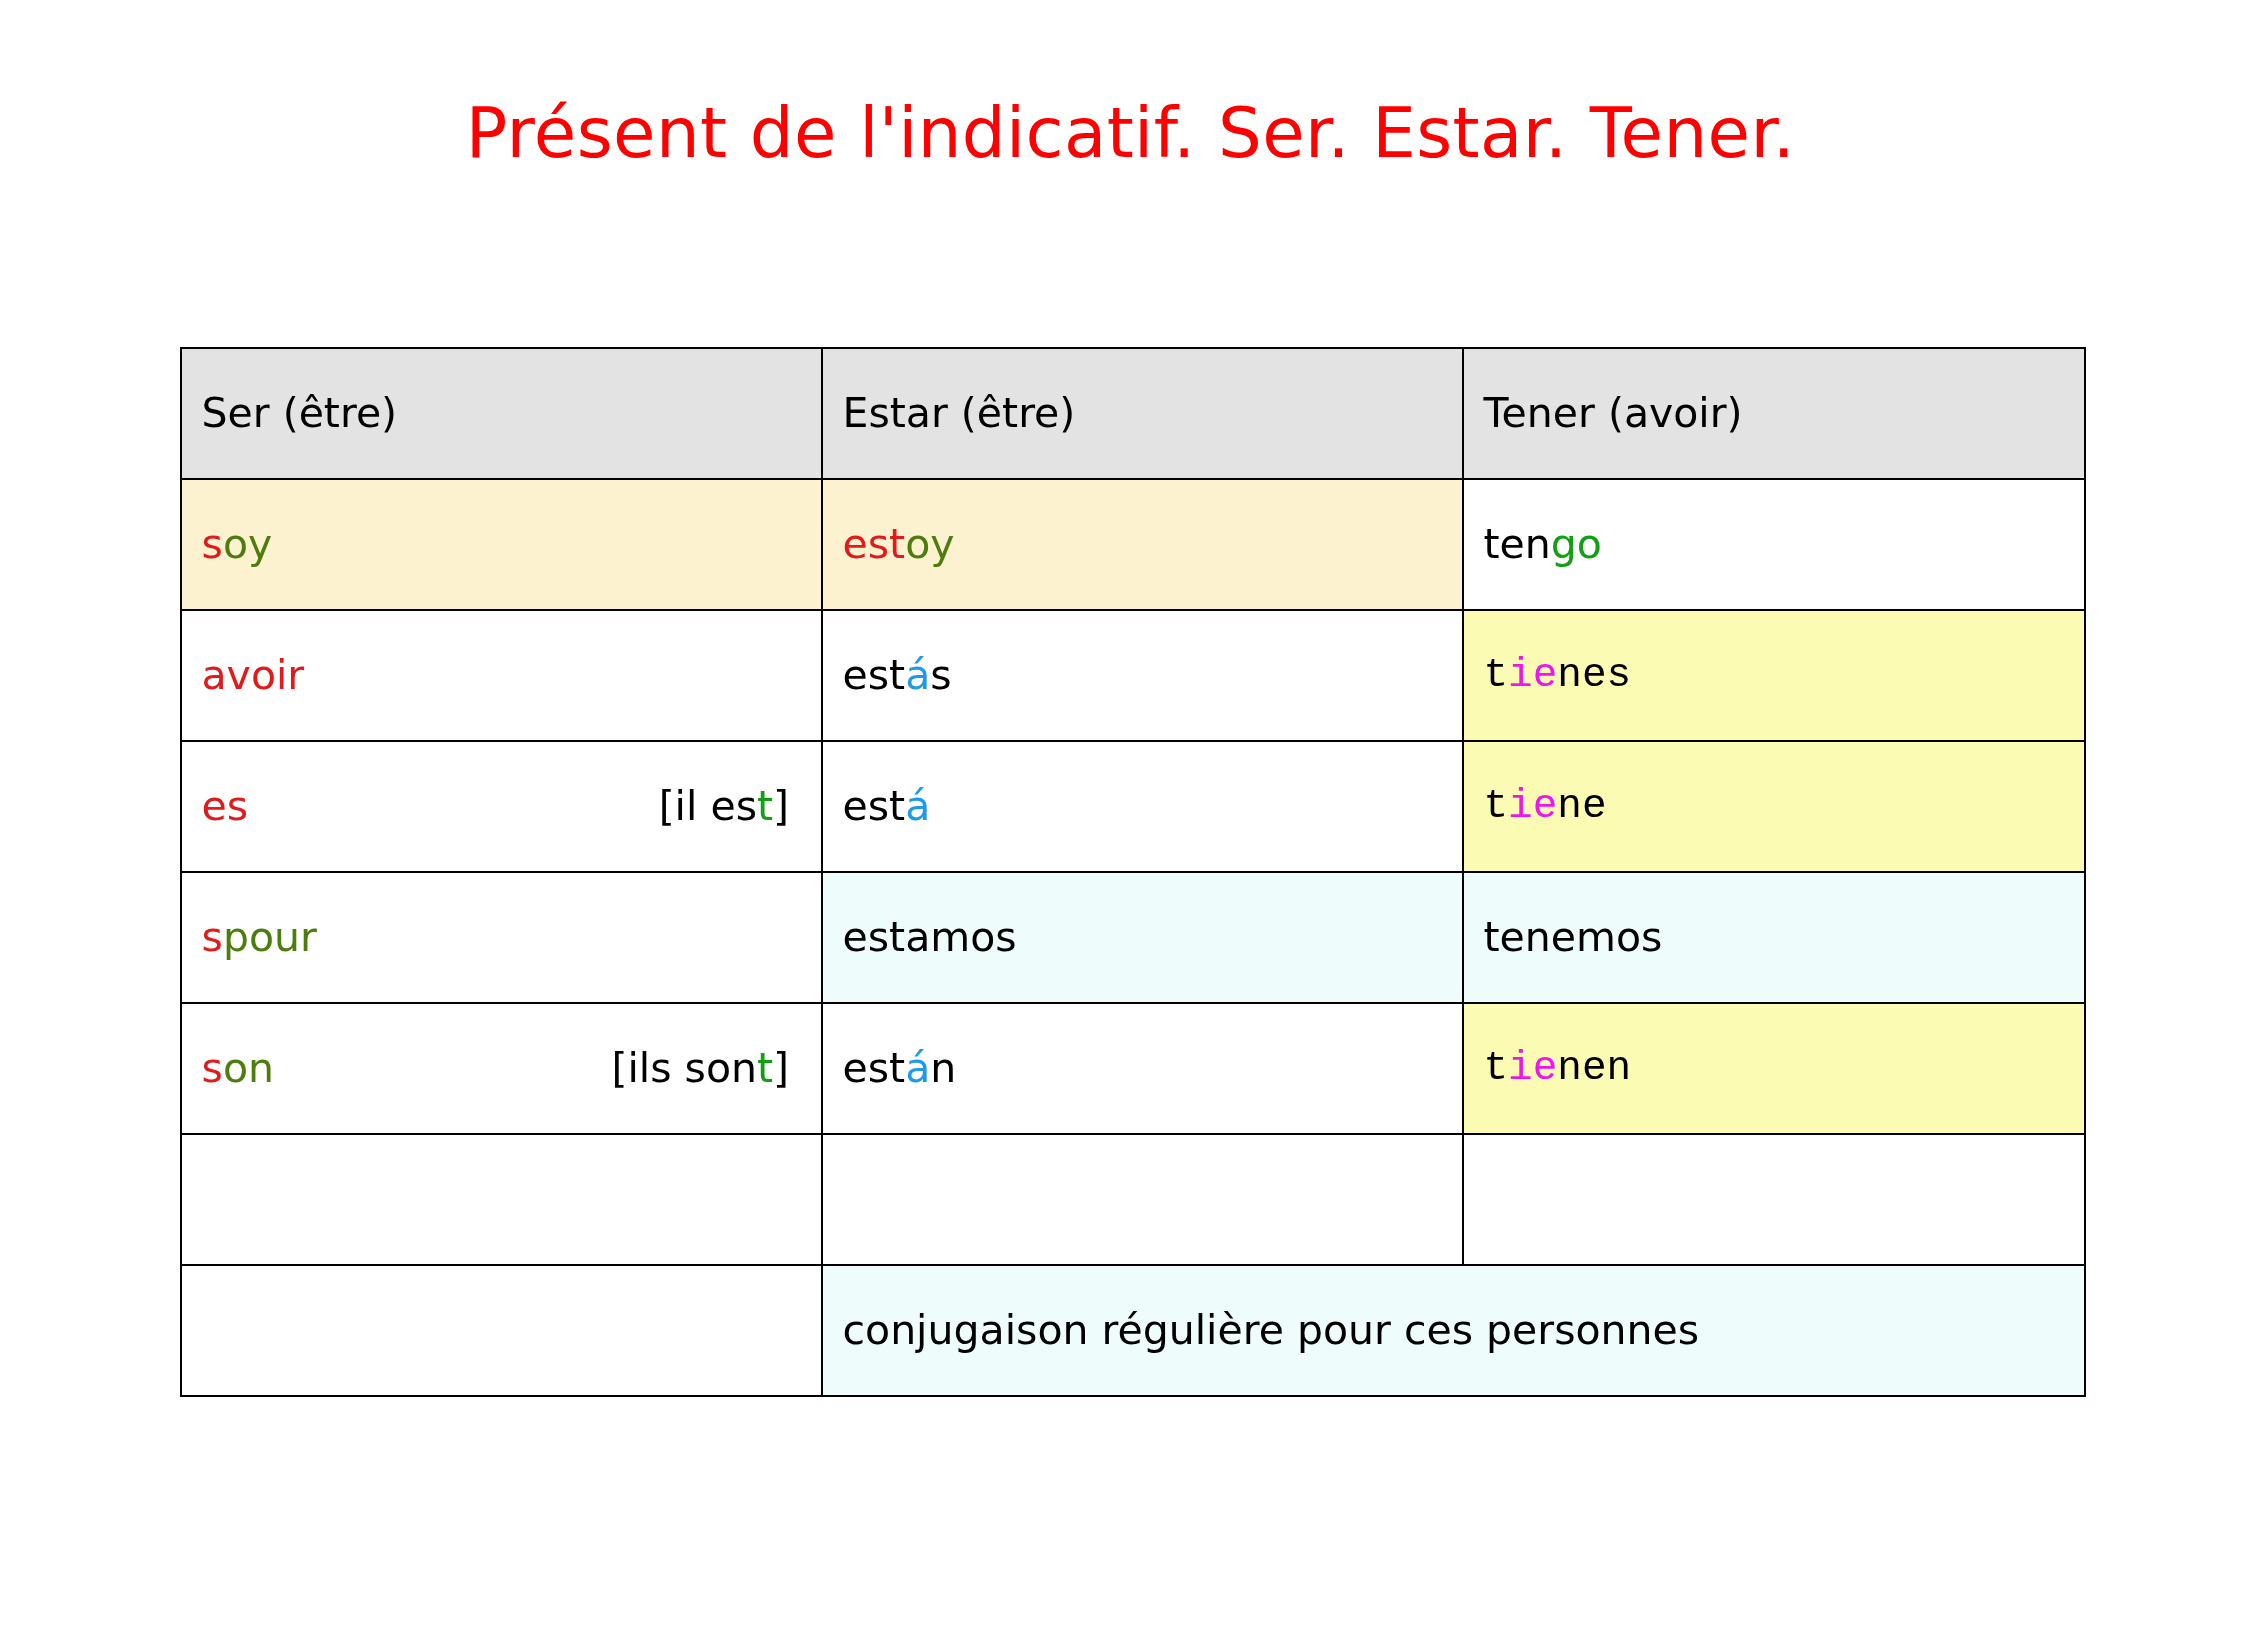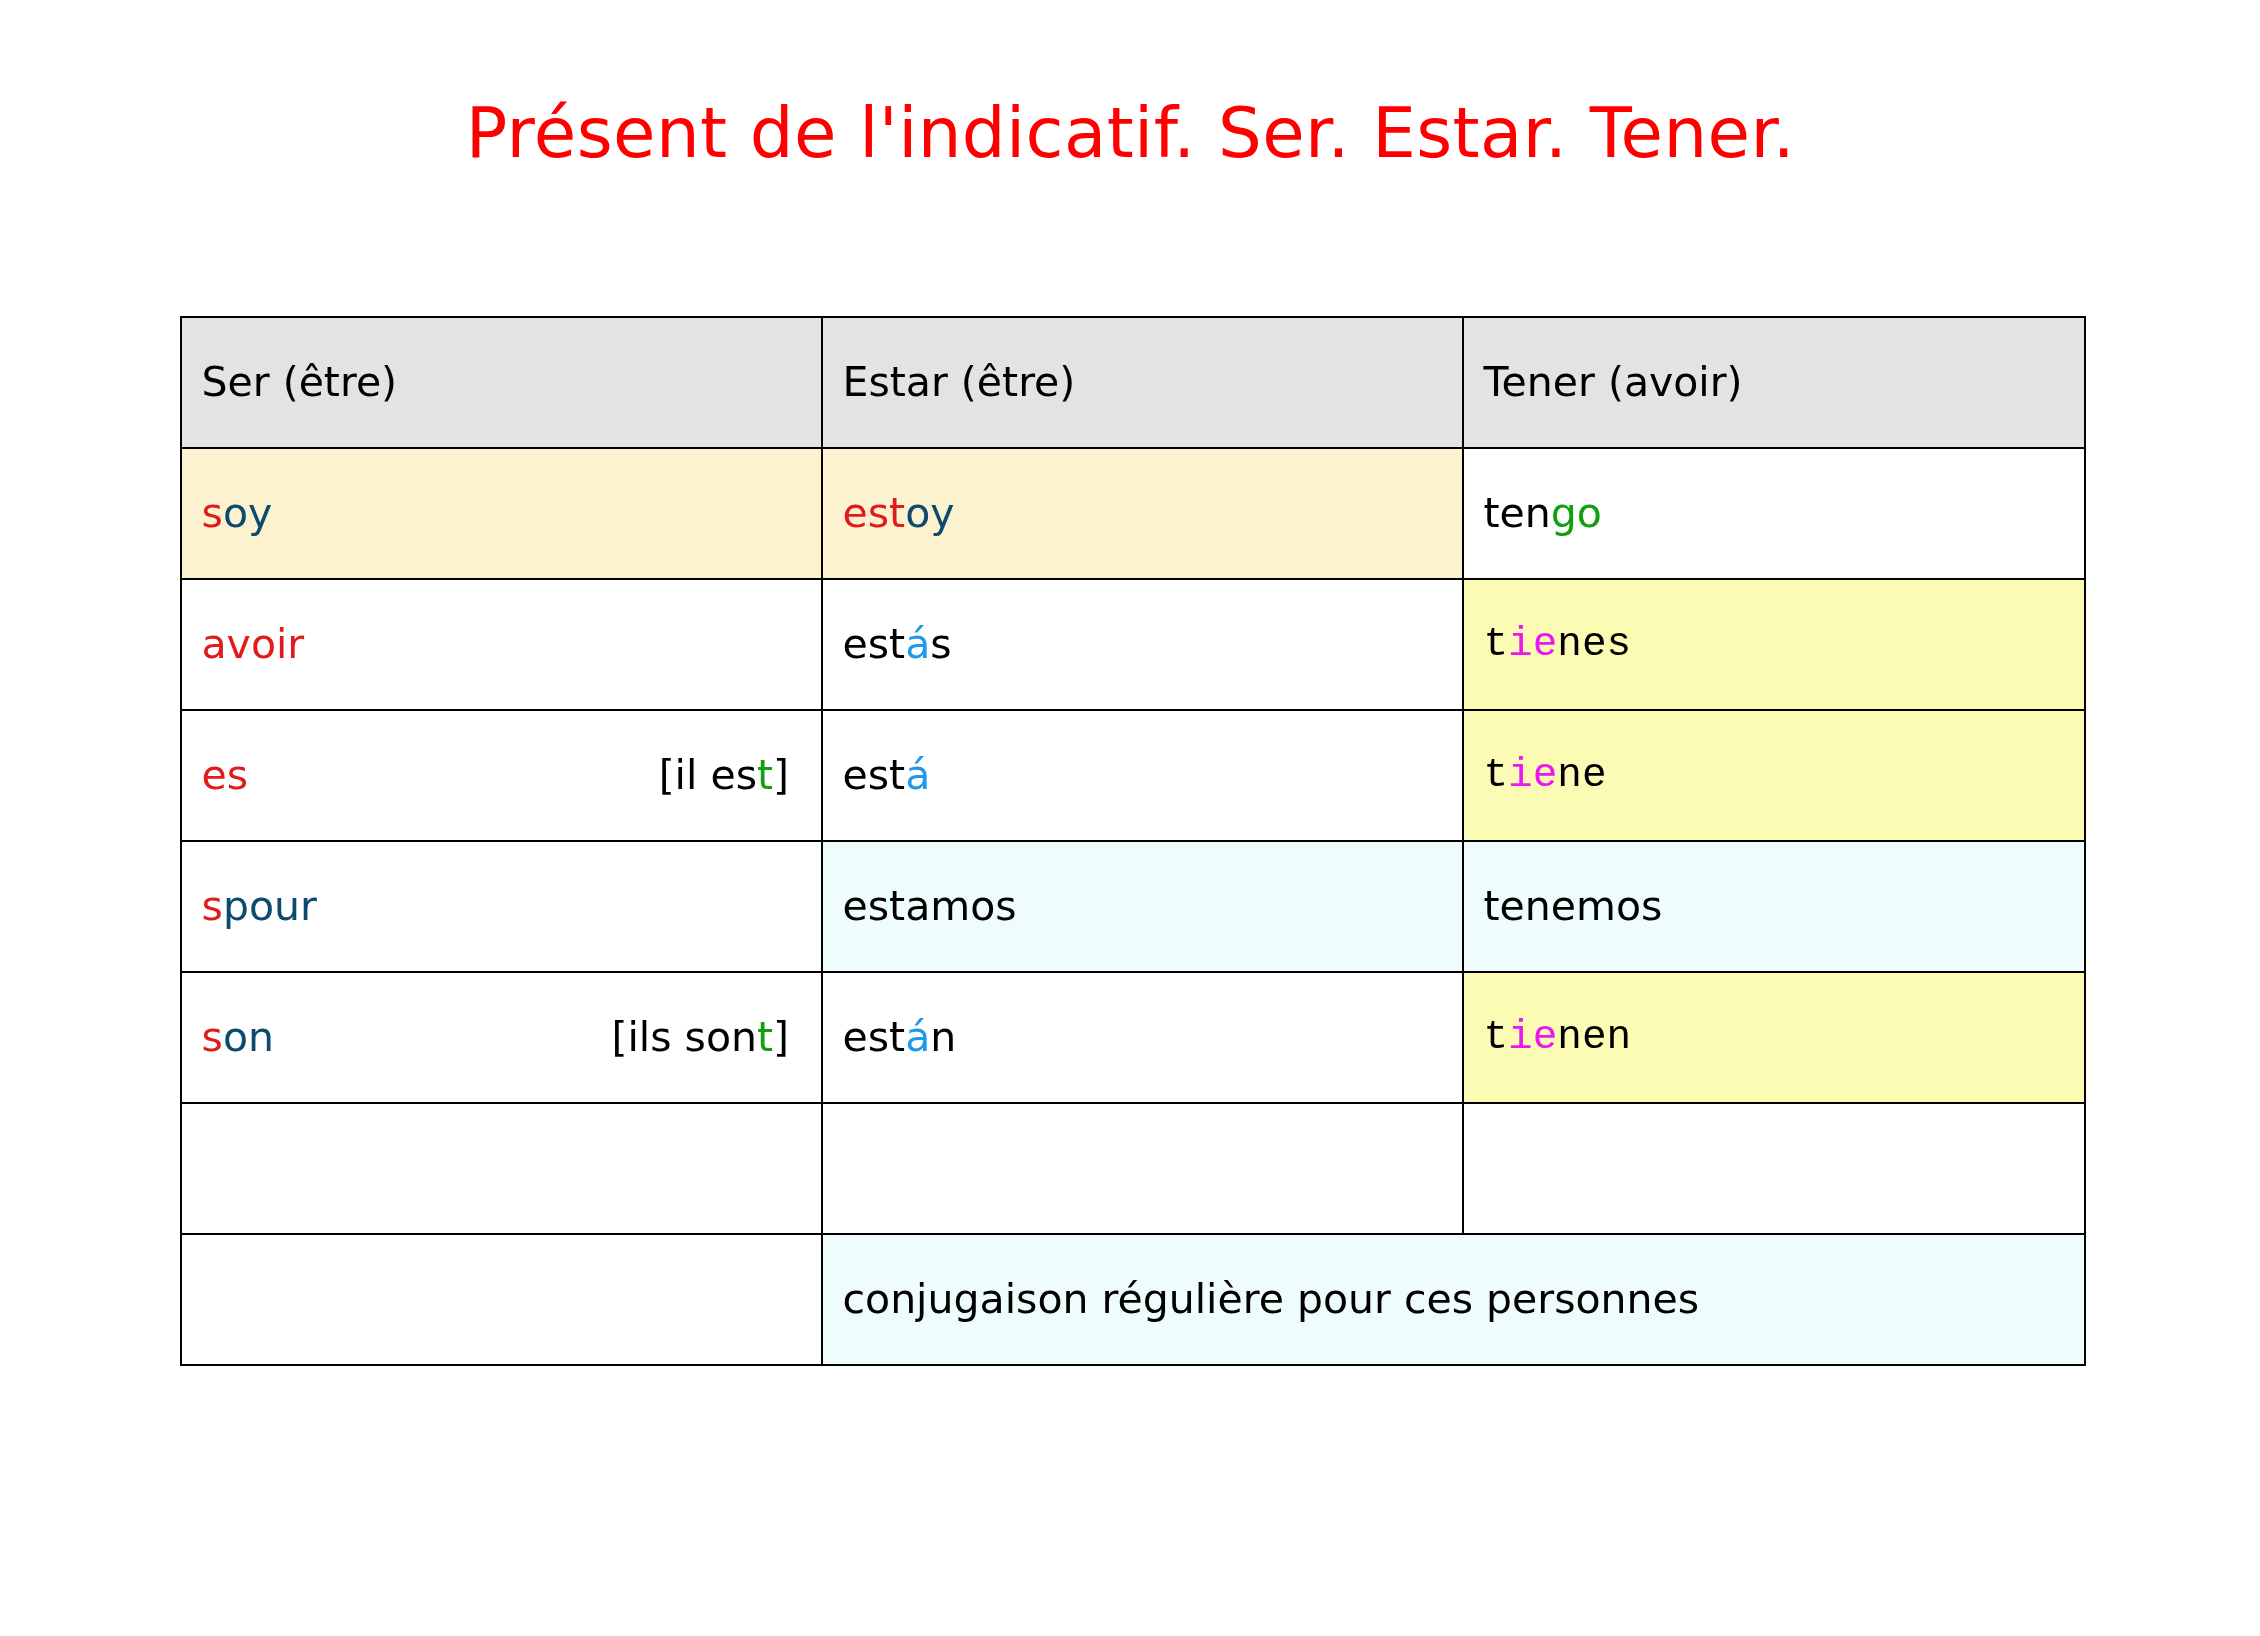--- a/index.html
+++ b/index.html
@@ -28,21 +28,21 @@
     text-align: center;
     color: #ff0000;
     font-size: 69px;
     font-family: "DejaVu Sans", sans-serif;
     font-weight: 400;
     letter-spacing: 0.4px;
     white-space: nowrap;
   }
   .table-wrap {
     position: absolute;
-    top: 316px;
+    top: 347px;
     left: 180px;
     width: 1905px;
   }
   table.conj {
     border-collapse: collapse;
     table-layout: fixed;
     width: 1905px;
     font-size: 41px;
     color: #000000;
   }
@@ -58,21 +58,21 @@
   col.c2 { width: 641px; }
   col.c3 { width: 622px; }
 
   .hdr { background: #e3e3e3; }
   .cream { background: #fdf2d0; }
   .yellow { background: #fbfbb4; font-family: Liberation Mono, monospace; }
   .ice { background: #effcfc; }
   .white { background: #ffffff; border-radius: 20px; }
 
   .red { color: #e01b1b; }
-  .orange { color: #0c4a6e; }
+  .orange { color: #4d7c0f; }
   .green { color: #12a012; }
   .blue { color: #1e9ae8; }
   .magenta { color: #ee16ee; }
 
   .cellflex {
     display: flex;
     align-items: center;
     justify-content: space-between;
     width: 100%;
     text-align: center;

